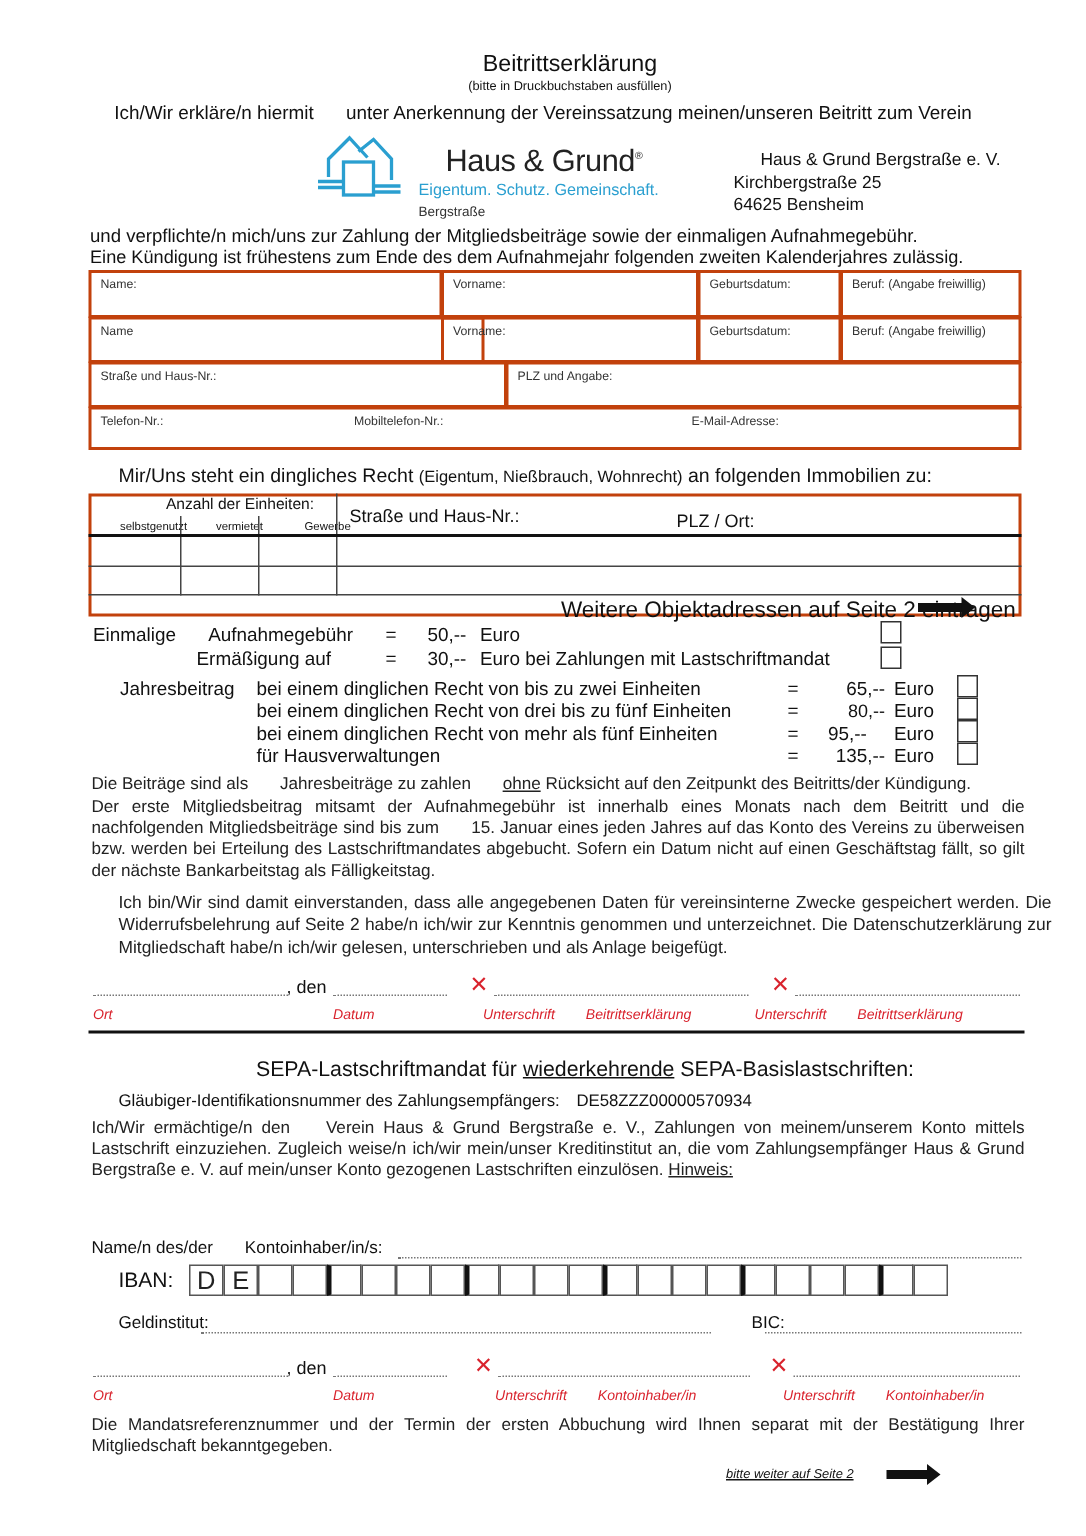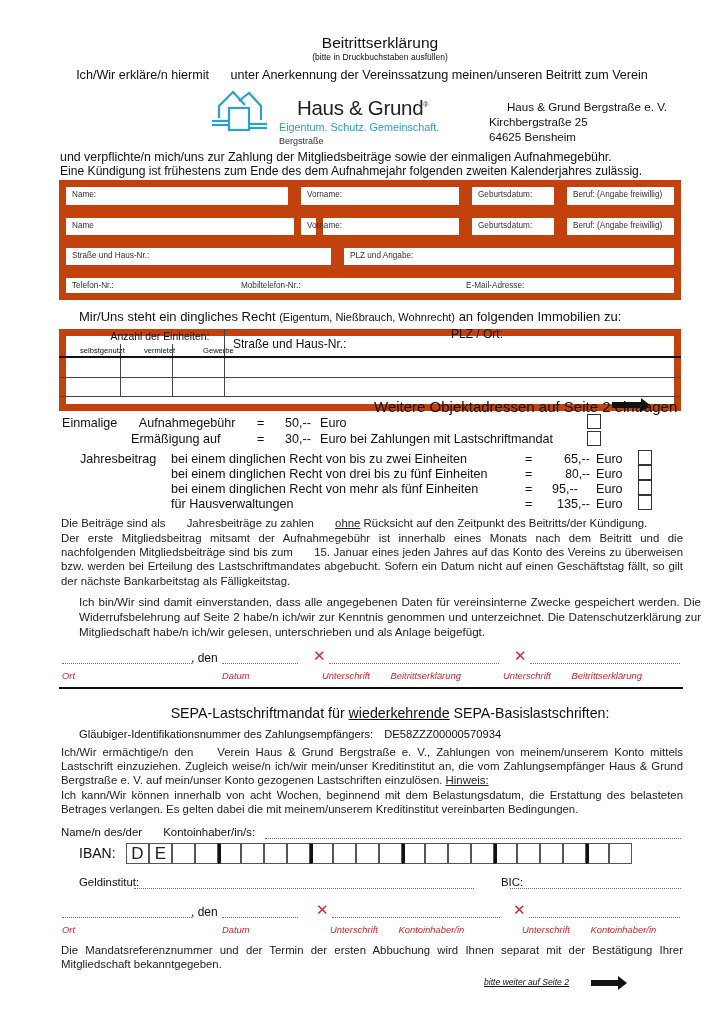--- a/index.html
+++ b/index.html
@@ -3,21 +3,21 @@
 <meta charset="utf-8">
 <style>
   html, body { margin:0; padding:0; background:#fff; }
   body { width:724px; height:1024px; position:relative; overflow:hidden;
          font-family:"Liberation Sans", sans-serif; color:#111; }
   .abs { position:absolute; white-space:nowrap; }
   .b { font-weight:normal;margin-left:18px; }
   .red { color:#d9232d; }
   .ital { font-style:italic; }
   .u { text-decoration:underline; }
-  .cell { position:absolute; border:7px solid #c2410c; box-sizing:border-box; }
+  .cell { position:absolute; border:2px solid #c2410c; box-sizing:border-box; }
   .cell-lbl { position:absolute; left:6px; top:3px; font-size:8.2px; color:#333; }
   .dots { position:absolute; border-bottom:1px dotted #777; height:0; }
   .cb { position:absolute; width:14px; height:15px; border:1px solid #333; box-sizing:border-box; background:#fff; }
   .iban-box { position:absolute; top:843px; width:23px; height:21px; border:1px solid #555; box-sizing:border-box;
               font-size:17px; line-height:20px; text-align:center; color:#222; }
   .iban-box.thick { border-left:3px solid #111; }
   .arrow { position:absolute; height:6px; background:#111; }
   .arrow::after { content:""; position:absolute; right:-8px; top:-4px; border-left:9px solid #111;
                   border-top:7px solid transparent; border-bottom:7px solid transparent; }
   .para { position:absolute; left:61px; width:622px; font-size:11.4px; line-height:14.2px; color:#222; text-align:justify; }
@@ -102,21 +102,21 @@
   <span>Mir/Uns steht ein dingliches Recht </span><span style="font-size:11px;">(Eigentum, Nießbrauch, Wohnrecht)</span><span> an folgenden Immobilien zu:</span>
 </div>
 
 <div>
   <div class="cell" style="left:59px;top:329px;width:622px;height:82px;"></div>
   <div class="abs b" style="left:60px;width:164px;text-align:center;top:331px;font-size:10.4px;">Anzahl der Einheiten:</div>
   <div class="abs b" style="left:62px;top:346px;font-size:7.6px;">selbstgenutzt</div>
   <div class="abs b" style="left:126px;top:346px;font-size:7.6px;">vermietet</div>
   <div class="abs b" style="left:185px;top:346px;font-size:7.6px;">Gewerbe</div>
   <div class="abs" style="left:233px;top:337px;font-size:12px;">Straße und Haus-Nr.:</div>
-  <div class="abs" style="left:451px;top:327px;font-size:12px;">PLZ  /  Ort:</div>
+  <div class="abs" style="left:451px;top:340px;font-size:12px;">PLZ  /  Ort:</div>
 
   <div class="abs" style="left:224px;top:329px;width:1px;height:68px;background:#444;"></div>
   <div class="abs" style="left:120px;top:344px;width:1px;height:53px;background:#444;"></div>
   <div class="abs" style="left:172px;top:344px;width:1px;height:53px;background:#444;"></div>
   <div class="abs" style="left:59px;top:356px;width:622px;height:2px;background:#111;"></div>
   <div class="abs" style="left:59px;top:377px;width:622px;height:1px;background:#444;"></div>
   <div class="abs" style="left:59px;top:396px;width:622px;height:1px;background:#444;"></div>
   <div class="abs" style="left:60px;top:358px;width:620px;height:18px;"></div>
   <div class="abs" style="left:60px;top:378px;width:620px;height:18px;"></div>
   <div class="abs b" style="left:356px;top:398px;font-size:15px;">Weitere Objektadressen auf Seite 2 eintragen</div>
@@ -196,21 +196,20 @@
 
 <div class="abs b" style="left:0;width:744px;text-align:center;top:705px;font-size:14.2px;">
   <span>SEPA-Lastschriftmandat für </span><span class="u">wiederkehrende</span><span> SEPA-Basislastschriften:</span>
 </div>
 <div class="abs b" style="left:61px;top:728px;font-size:11.2px;">
   <span>Gläubiger-Identifikationsnummer des Zahlungsempfängers:</span>
   <span style="margin-left:8px;">DE58ZZZ00000570934</span>
 </div>
 <div class="para" style="top:745px;">
   <span>Ich/Wir ermächtige/n den </span><span class="b">Verein Haus &amp; Grund Bergstraße e. V.</span><span>, Zahlungen von meinem/unserem Konto mittels Lastschrift einzuziehen. Zugleich weise/n ich/wir mein/unser Kreditinstitut an, die vom Zahlungsempfänger Haus &amp; Grund Bergstraße e. V. auf mein/unser Konto gezogenen Lastschriften einzulösen.  </span><span class="u">Hinweis:</span><br>
-  <span>Ich kann/Wir können innerhalb von acht Wochen, beginnend mit dem Belastungsdatum, die Erstattung des belasteten Betrages verlangen. Es gelten dabei die mit meinem/unserem Kreditinstitut vereinbarten Bedingungen.</span>
 </div>
 
 <div class="abs" style="left:61px;top:826px;font-size:11.4px;">
   <span>Name/n des/der </span><span class="b">Kontoinhaber/in/s</span><span>:</span>
 </div>
 <div class="dots" style="left:265px;top:838px;width:416px;"></div>
 
 <div class="abs b" style="left:61px;top:845px;font-size:14px;">IBAN:</div>
 <div id="iban-row">
     <div class="iban-box" style="left: 126px;">D</div>

